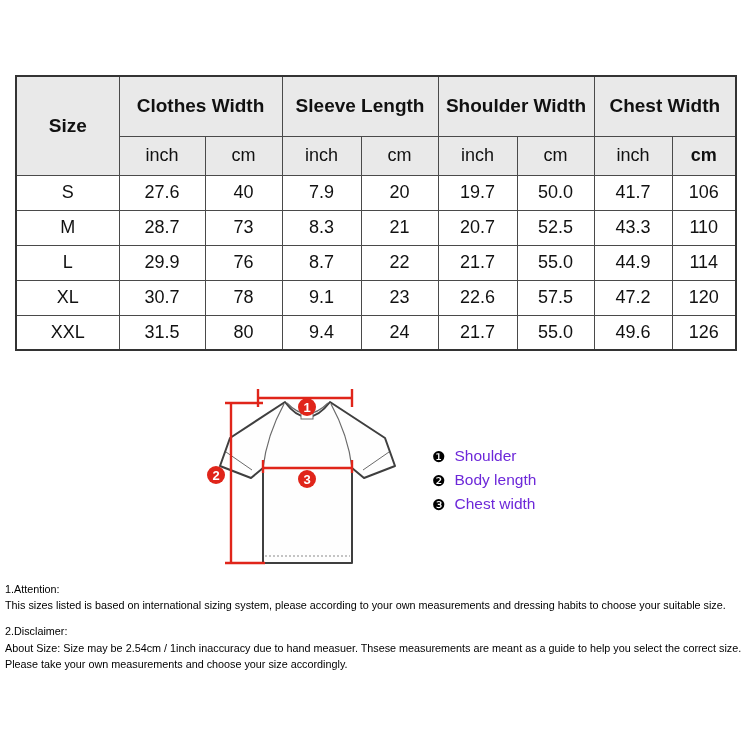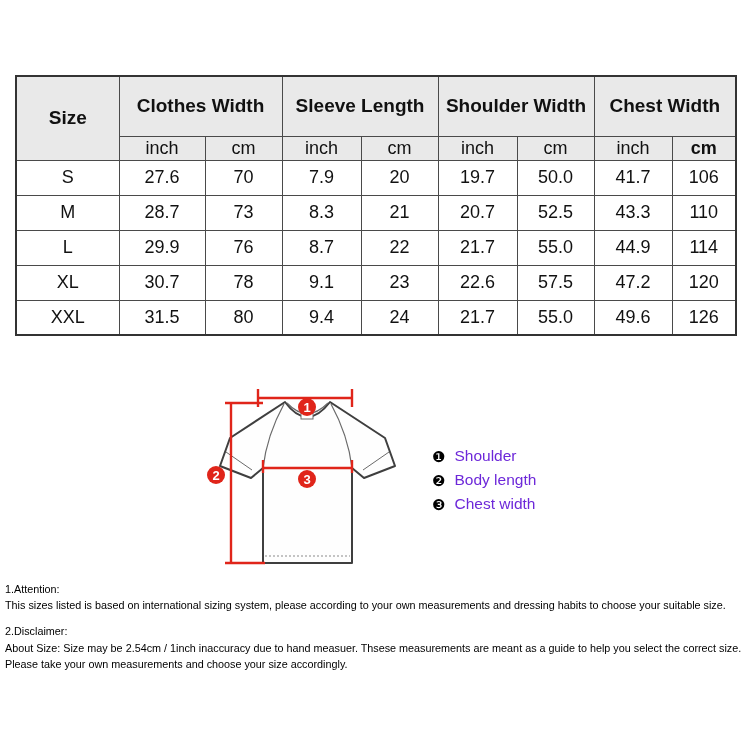--- a/index.html
+++ b/index.html
@@ -22,21 +22,21 @@
   table.size-table th, table.size-table td {
     border: 1.5px solid #4a4a4a;
     text-align: center;
     vertical-align: middle;
     color: #111;
     background: #ffffff;
     overflow: hidden;
   }
   table.size-table { border: 2px solid #333; }
   tr.group-row th { height: 60px; background: #e9e9e9; font-size: 19px; font-weight: bold; line-height: 1.25; }
-  tr.unit-row th { height: 24px; background: #e9e9e9; font-size: 18px; font-weight: normal; }
+  tr.unit-row th { height: 39px; background: #e9e9e9; font-size: 18px; font-weight: normal; }
   tr.unit-row th.bold-unit { font-weight: bold; }
   th.corner { background: #e9e9e9; font-size: 19px; font-weight: bold; }
   tbody tr { height: 35px; }
   tbody th { font-size: 18px; font-weight: normal; }
   tbody td { font-size: 18px; }
 
   
   .diagram { position: absolute; left: 190px; top: 380px; width: 230px; height: 190px; }
 
   
@@ -84,21 +84,21 @@
         <th>inch</th>
         <th>cm</th>
         <th>inch</th>
         <th class="bold-unit">cm</th>
       </tr>
     </thead>
     <tbody>
       <tr>
         <th>S</th>
         <td>27.6</td>
-        <td>70</td>
+        <td>40</td>
         <td>7.9</td>
         <td>20</td>
         <td>19.7</td>
         <td>50.0</td>
         <td>41.7</td>
         <td>106</td>
       </tr>
       <tr>
         <th>M</th>
         <td>28.7</td>

